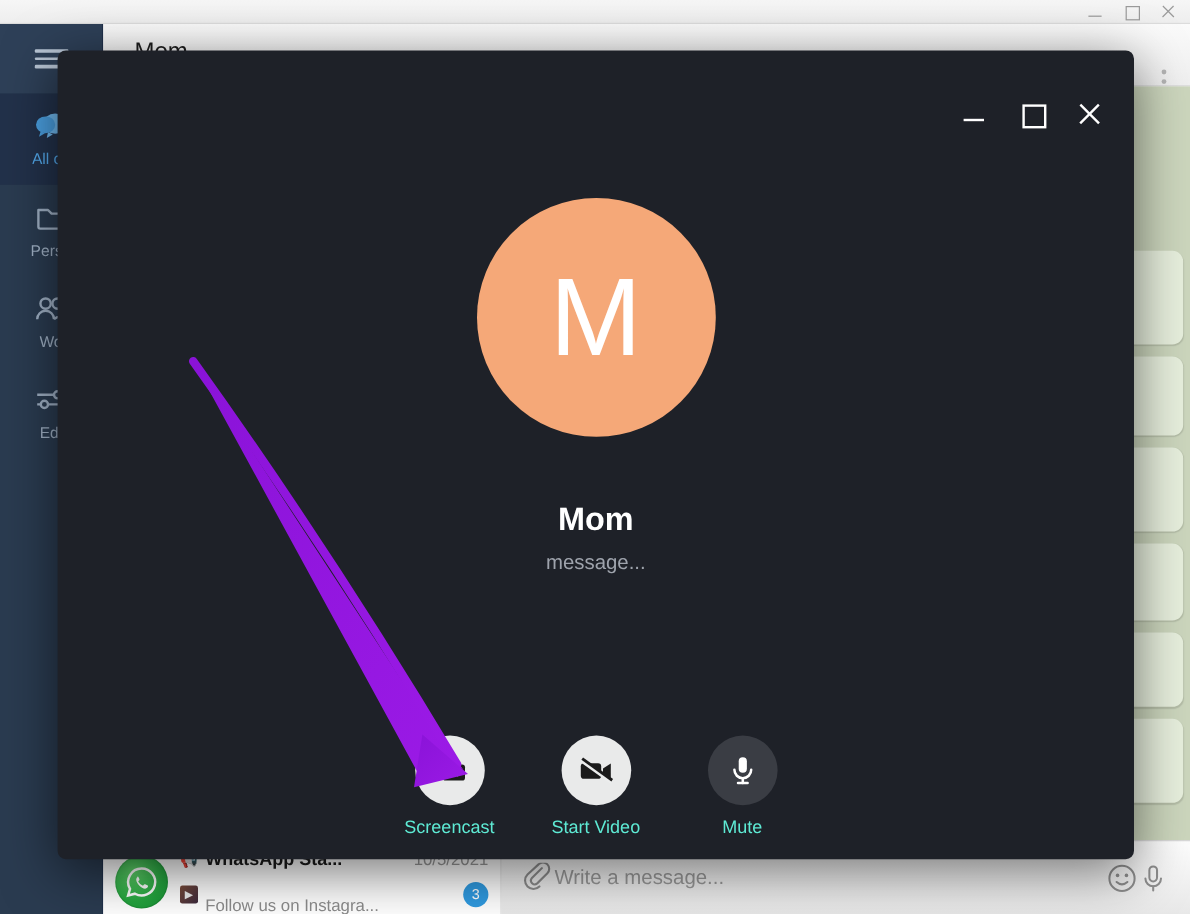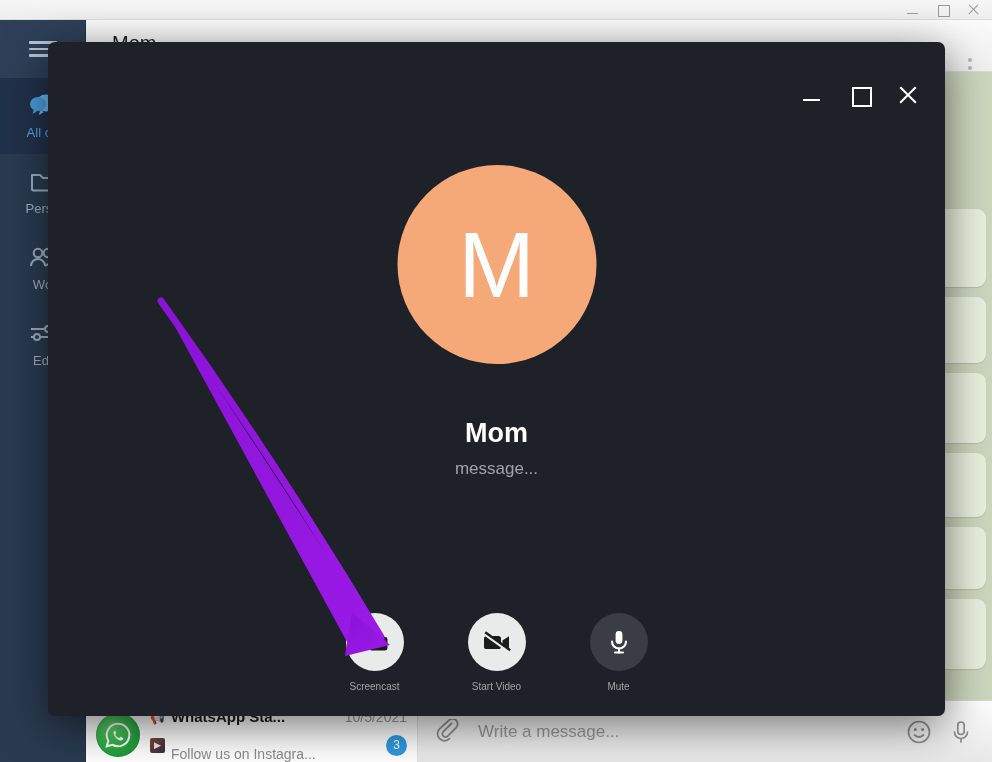--- a/index.html
+++ b/index.html
@@ -145,21 +145,21 @@
   .bubble .dot {
     position: absolute; left: 10px; top: 14px;
     width: 11px; height: 11px; border-radius: 50%; background: #2e9e54;
   }
 
   
   .composer {
     position: absolute; left: 418px; right: 0; bottom: 0; height: 62px;
     background: linear-gradient(#fdfdfd, #e8e8e8);
     border-top: 1px solid #d8d8d8;
-    display: flex; align-items: center; padding: 0 18px; gap: 16px;
+    display: flex; align-items: center; padding: 0 18px; 
   }
   .composer-ico { color: #8e8e8e; display: flex; align-items: center; }
   .composer-input {
     flex: 1; border: none; outline: none; background: transparent;
     font-size: 17px; color: #333; font-family: "Liberation Sans", sans-serif;
   }
   .composer-input::placeholder { color: #9b9b9b; }
 
   
   .call-dialog {
@@ -214,21 +214,21 @@
     width: 86px; display: flex; flex-direction: column;
     align-items: center; gap: 10px; cursor: pointer;
   }
   .cd-btn {
     width: 58px; height: 58px; border-radius: 50%;
     display: flex; align-items: center; justify-content: center;
   }
   .cd-btn.light { background: #e9eaea; }
   .cd-btn.danger { background: #e0575e; }
   .cd-btn.dark   { background: #3a3d44; }
-  .cd-action-lbl { color: #a3a3a3; font-size: 10px; white-space: nowrap; }
+  .cd-action-lbl { color: #5eead4; font-size: 15px; white-space: nowrap; }
 
   
   .annot { position: absolute; inset: 0; pointer-events: none; }
 </style>
 </head>
 <body>
 
 <div id="app">
 
   <div class="win">

